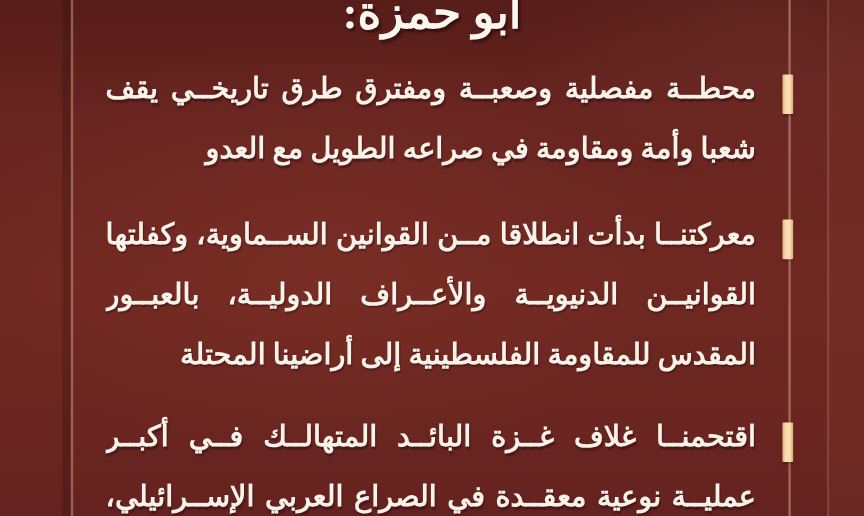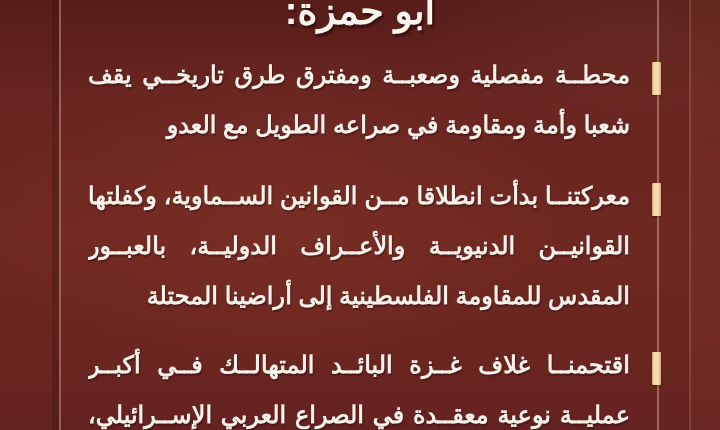--- a/index.html
+++ b/index.html
@@ -5,21 +5,21 @@
   html, body {
     margin: 0;
     padding: 0;
     background: #3a1210;
   }
   #poster {
     position: relative;
     width: 720px;
     height: 430px;
     overflow: hidden;
-    font-family: Liberation Sans, sans-serif;
+    font-family: Liberation Serif, serif;
     background:
       radial-gradient(ellipse 420px 260px at 38% 48%, rgba(255,130,90,0.07), transparent 70%),
       radial-gradient(ellipse 300px 180px at 88% 6%, rgba(255,190,150,0.05), transparent 70%),
       linear-gradient(180deg, #571d19 0%, #682420 22%, #6f2821 55%, #6a2520 85%, #642220 100%);
   }
 
   
   .vrule { position: absolute; top: 0; bottom: 0; }
   .vrule.dark-band  { left: 52px;  width: 7px; background: rgba(35,7,6,0.22); }
   .vrule.left-line  { left: 59px;  width: 2px; background: rgba(250,216,186,0.35); }

